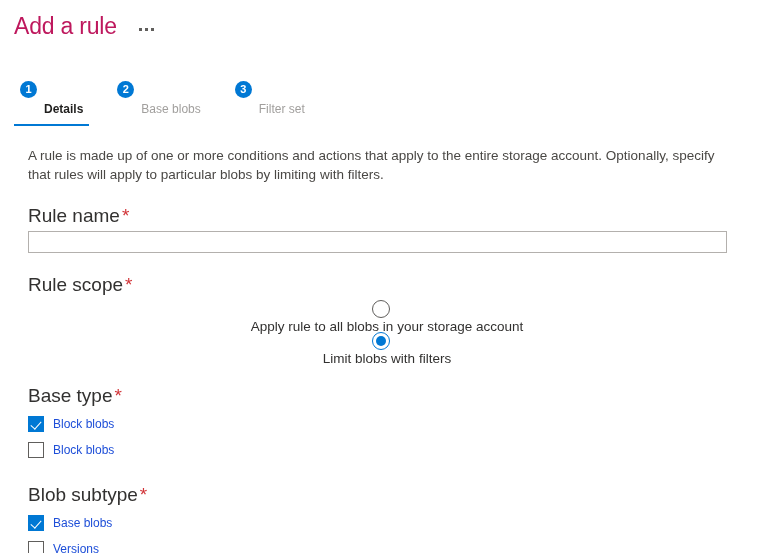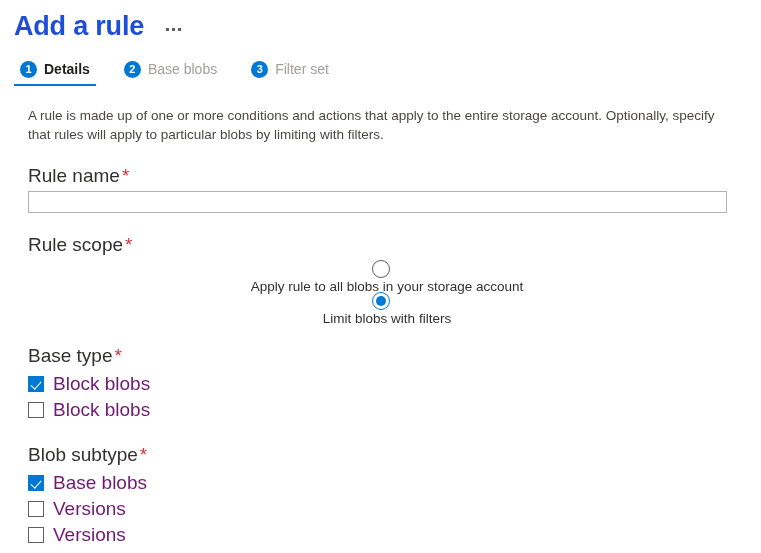--- a/index.html
+++ b/index.html
@@ -24,24 +24,24 @@
     background: #ffffff;
   }
 
   
   .header {
     display: flex;
     align-items: center;
     padding: 10px 0 0 14px;
   }
   .page-title {
-    font-size: 27px;
-    font-weight: 700;
+    font-size: 23px;
+    font-weight: 400;
     line-height: 32px;
-    color: #1d4ed8;
+    color: #be185d;
     letter-spacing: -0.2px;
     white-space: nowrap;
   }
   .ellipsis-btn {
     margin-left: 18px;
     margin-top: 6px;
     display: flex;
     align-items: center;
     gap: 3px;
     padding: 4px 4px;
@@ -80,24 +80,25 @@
     border-radius: 50%;
     background: #0078d4;
     color: #ffffff;
     font-size: 11px;
     line-height: 17px;
     text-align: center;
     font-weight: 600;
     flex: none;
   }
   .tab-label {
-    font-size: 14px;
+    font-size: 12px;
     line-height: 17px;
     color: #a19f9d;
     white-space: nowrap;
+    margin-top: 40px;
   }
   .tab.active .tab-label {
     color: #201f1e;
     font-weight: 600;
   }
   .tab.active::after {
     content: "";
     position: absolute;
     left: 0;
     right: 0;
@@ -212,23 +213,23 @@
     left: 4px;
     top: 2px;
     width: 5px;
     height: 9px;
     border: solid #ffffff;
     border-width: 0 1.6px 1.6px 0;
     transform: rotate(42deg);
   }
   .check-label {
     margin-left: 9px;
-    font-size: 19px;
+    font-size: 12px;
     line-height: 18px;
-    color: #701a75;
+    color: #1d4ed8;
   }
 </style>
 </head>
 <body>
 
 <div class="page">
 
   <div class="header">
     <div class="page-title">Add a rule</div>
     <button class="ellipsis-btn">

